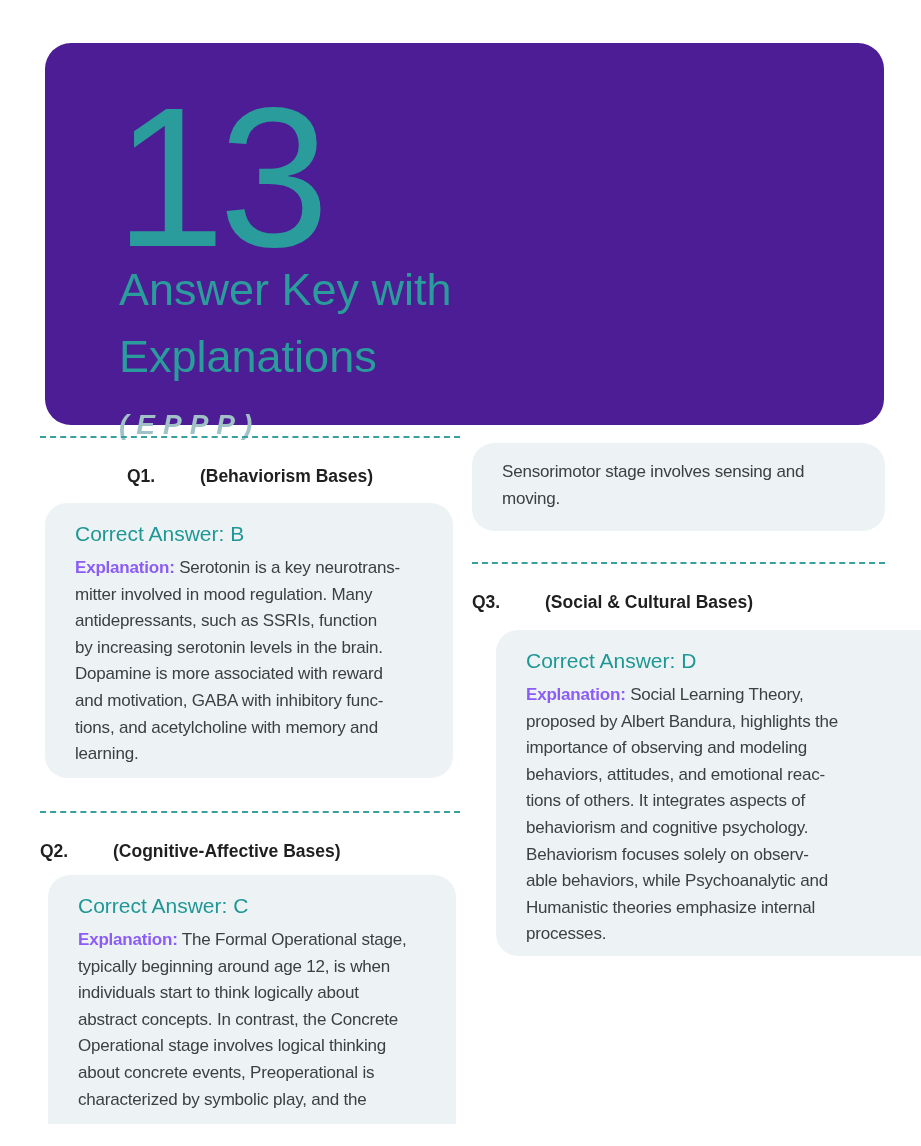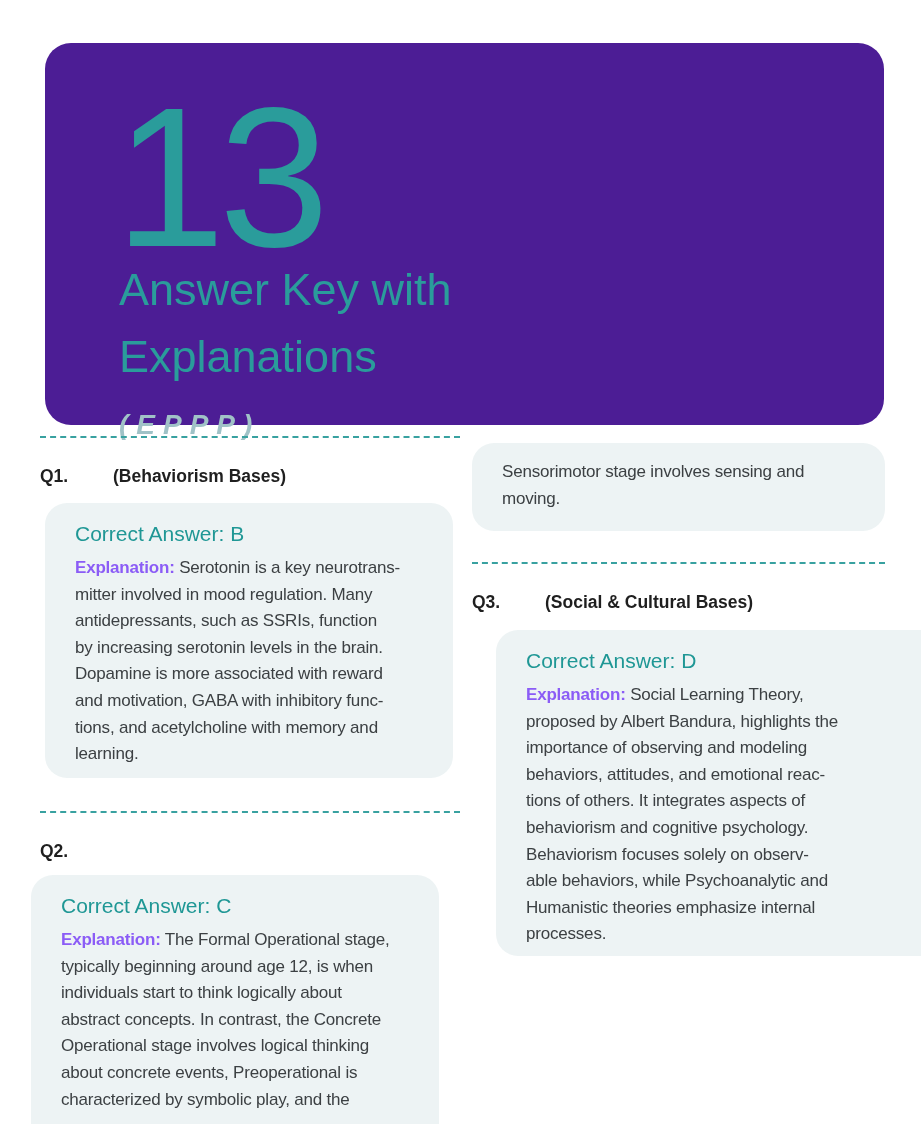--- a/index.html
+++ b/index.html
@@ -65,21 +65,21 @@
   
   .qhead {
     position: absolute;
     display: flex;
     font-size: 17.5px;
     font-weight: 700;
     color: #1f1f1f;
     line-height: 24px;
   }
   .qhead .qnum { width: 73px; flex: 0 0 73px; }
-  .qhead.q1 { left: 40px; top: 464px; width: 420px; }
+  .qhead.q1 { left: 40px; top: 464px; width: 420px; justify-content: center; }
   .qhead.q2 { left: 40px; top: 839px; width: 420px; }
   .qhead.q3 { left: 472px; top: 590px; width: 413px; }
 
   
   .card {
     position: absolute;
     background: #edf3f4;
     border-radius: 22px;
     padding: 17px 36px 0 30px;
     overflow: hidden;
@@ -93,21 +93,21 @@
   .card .expl {
     margin-top: 8px;
     font-size: 17px;
     line-height: 26.6px;
     letter-spacing: -0.2px;
     color: #3c4043;
     white-space: pre-line;
   }
   .card .expl strong { font-weight: 700; color: #8b5cf6; }
   .card.c1 { left: 45px;  top: 503px; width: 408px; height: 275px; }
-  .card.c2 { left: 31px;  top: 875px; width: 408px; height: 249px;
+  .card.c2 { left: 48px;  top: 875px; width: 408px; height: 249px;
              border-radius: 22px 22px 0 0; }
   .card.cont { left: 472px; top: 443px; width: 413px; height: 88px;
                padding-top: 16px; }
   .card.c3 { left: 496px; top: 630px; width: 497px; height: 326px; }
 </style>
 </head>
 <body>
 
 <div class="page">
 
@@ -134,20 +134,21 @@
 Dopamine is more associated with reward
 and motivation, GABA with inhibitory func-
 tions, and acetylcholine with memory and
 learning.</span></p>
   </section>
 
   <hr class="dash l2">
 
   <div class="qhead q2">
     <span class="qnum">Q2.</span>
+    <span class="qcat">(Cognitive-Affective Bases)</span>
   </div>
 
   <section class="card c2">
     <h2 class="answer">Correct Answer: C</h2>
     <p class="expl"><strong>Explanation:</strong><span> The Formal Operational stage,
 typically beginning around age 12, is when
 individuals start to think logically about
 abstract concepts. In contrast, the Concrete
 Operational stage involves logical thinking
 about concrete events, Preoperational is

